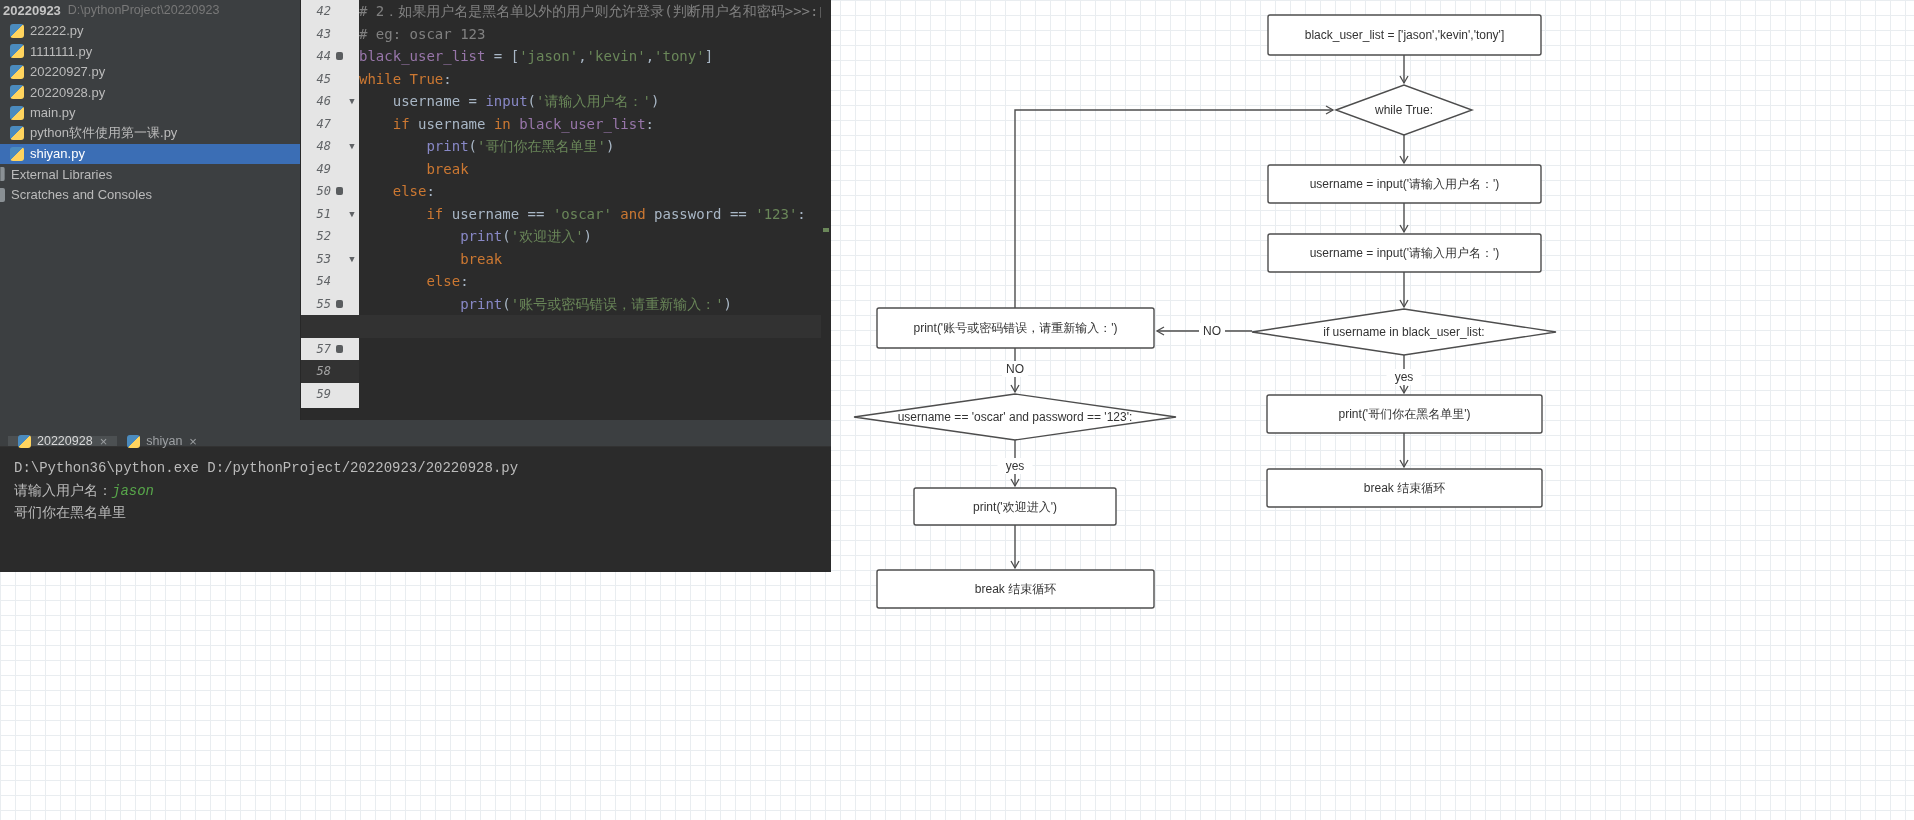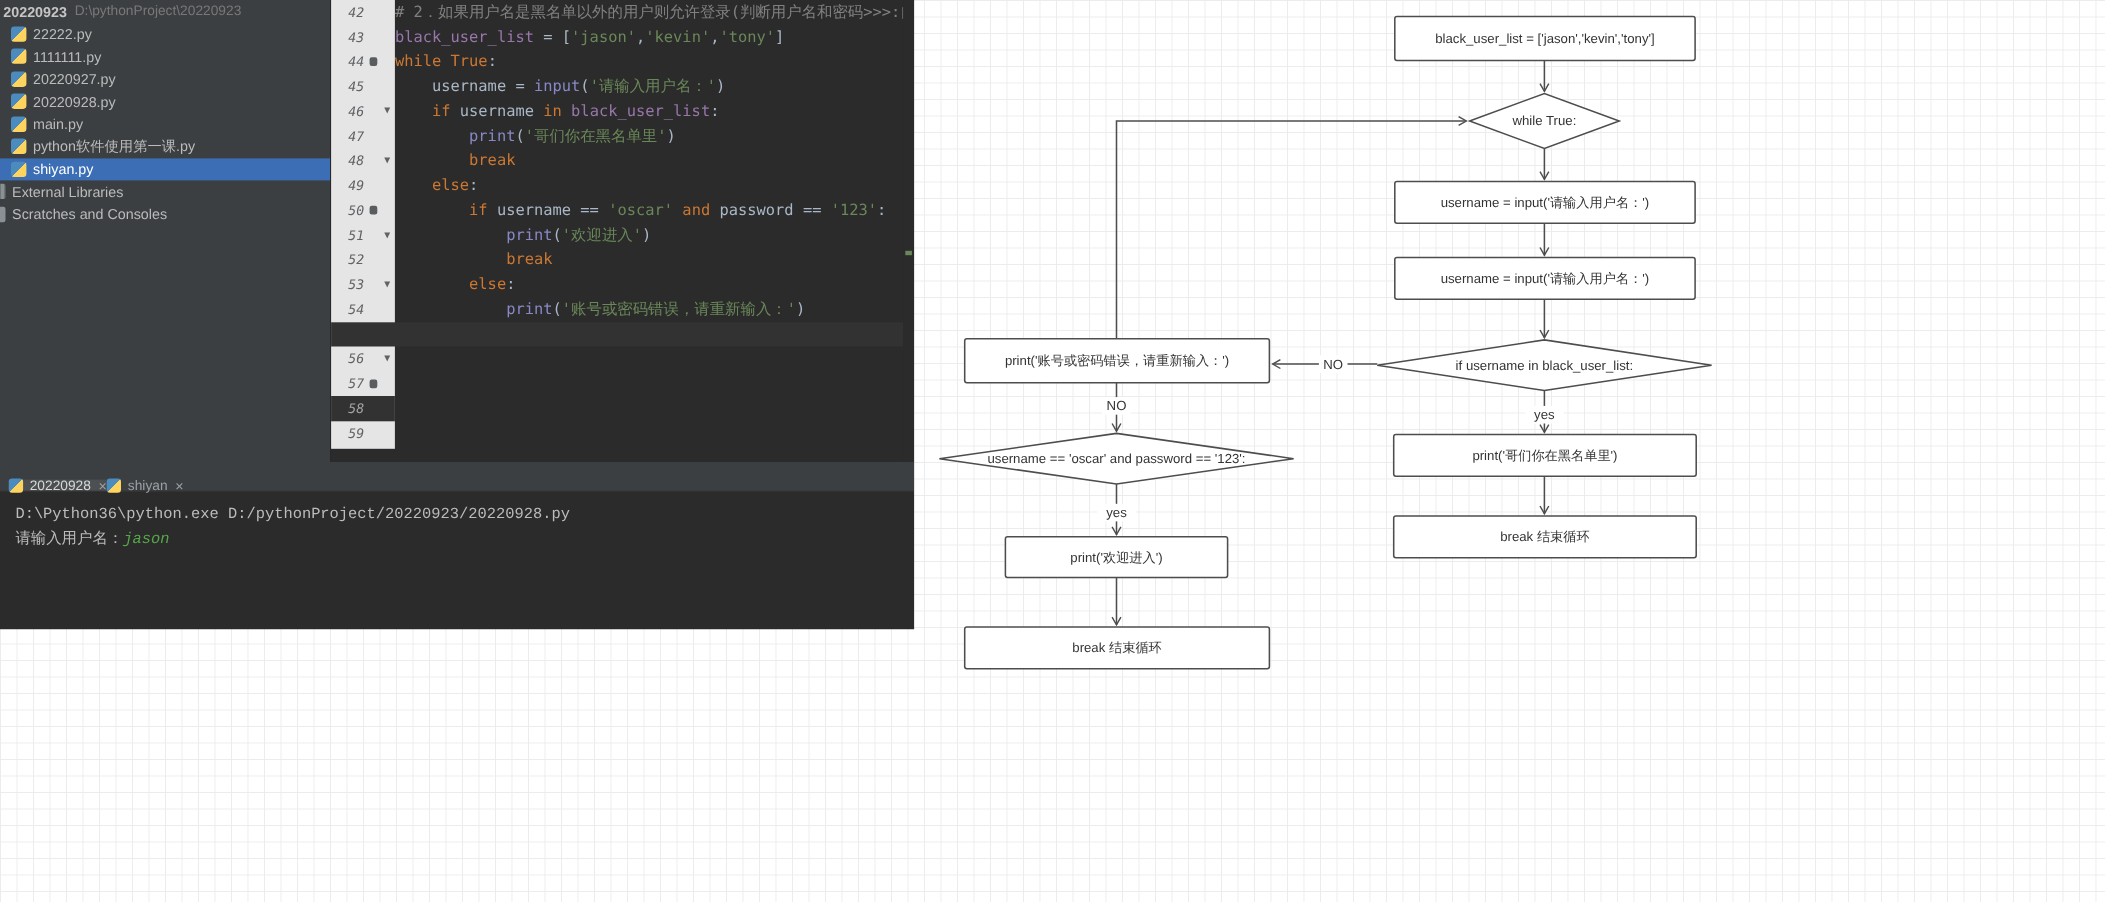--- a/index.html
+++ b/index.html
@@ -53,21 +53,21 @@
   .tok.fn{color:#8888c6;}
   .tok.glob{color:#9876aa;}
   .tok.pl{color:#a9b7c6;}
   .typo{text-decoration:underline wavy #4f8d52;text-underline-offset:3px;}
   .stripe{position:absolute;right:0;top:0;bottom:0;width:10px;background:#2b2b2b;}
   .stripe-mark{position:absolute;right:2px;top:228px;width:6px;height:4px;background:#6a8759;}
   
   .console{position:absolute;left:0;top:420px;width:831px;height:152px;background:#2b2b2b;}
   .console-tabs{height:26px;background:#3c3f41;display:flex;align-items:stretch;padding-left:8px;
     border-bottom:1px solid #323232;}
-  .ctab{display:flex;align-items:center;padding:0 0;font-size:12.5px;color:#9da0a3;cursor:default;margin-top:16px;}
+  .ctab{display:flex;align-items:center;padding:0 10px;font-size:12.5px;color:#9da0a3;cursor:default;margin-top:16px;}
   .ctab.active{background:#4c5052;color:#d8d8d8;}
   .ctab .ticon{width:13px;height:13px;margin-right:6px;}
   .ctab-close{margin-left:7px;color:#9da0a3;font-size:13px;}
   .console-out{padding:10px 0 0 14px;font-family:Liberation Mono, monospace;font-size:14px;}
   .console-line{height:22.5px;line-height:22.5px;white-space:pre;}
   .cs-out{color:#bbbbbb;}
   .cs-stdin{color:#57a64a;font-style:italic;}
 </style>
 </head>
 <body>
@@ -261,20 +261,21 @@
             <span class="gutter-fold"></span>
           </div>
           <div class="gutter-row">
             <span class="gutter-num">59</span>
             <span class="gutter-mark"></span>
             <span class="gutter-fold"></span>
           </div>
         </div>
       <div class="code-area" id="code-area">
           <div class="code-line"><span class="tok com"># 2．如果用户名是黑名单以外的用户则允许登录(判断用户名和密码&gt;&gt;&gt;:自定</span></div>
+          <div class="code-line"><span class="tok com"># eg: oscar 123</span></div>
           <div class="code-line"><span class="tok glob">black_user_list </span><span class="tok pl">= [</span><span class="tok str">'jason'</span><span class="tok pl">,</span><span class="tok str">'kevin'</span><span class="tok pl">,</span><span class="tok str">'tony'</span><span class="tok pl">]</span></div>
           <div class="code-line"><span class="tok kw">while </span><span class="tok kw">True</span><span class="tok pl">:</span></div>
           <div class="code-line"><span class="tok pl">    username = </span><span class="tok fn">input</span><span class="tok pl">(</span><span class="tok str">'请输入用户名：'</span><span class="tok pl">)</span></div>
           <div class="code-line"><span class="tok pl">    </span><span class="tok kw">if </span><span class="tok pl">username </span><span class="tok kw">in </span><span class="tok glob">black_user_list</span><span class="tok pl">:</span></div>
           <div class="code-line"><span class="tok pl">        </span><span class="tok fn">print</span><span class="tok pl">(</span><span class="tok str">'哥们你在黑名单里'</span><span class="tok pl">)</span></div>
           <div class="code-line"><span class="tok pl">        </span><span class="tok kw">break</span></div>
           <div class="code-line"><span class="tok pl">    </span><span class="tok kw">else</span><span class="tok pl">:</span></div>
           <div class="code-line"><span class="tok pl">        </span><span class="tok kw">if </span><span class="tok pl">username == </span><span class="tok str">'oscar' </span><span class="tok kw">and </span><span class="tok pl">password == </span><span class="tok str">'123'</span><span class="tok pl">:</span></div>
           <div class="code-line"><span class="tok pl">            </span><span class="tok fn">print</span><span class="tok pl">(</span><span class="tok str">'欢迎进入'</span><span class="tok pl">)</span></div>
           <div class="code-line"><span class="tok pl">            </span><span class="tok kw">break</span></div>
@@ -297,16 +298,17 @@
         </div>
         <div class="ctab">
           <span class="ticon python-file"></span>
           <span>shiyan</span>
           <span class="ctab-close">×</span>
         </div>
       </div>
     <div class="console-out" id="console-out">
         <div class="console-line"><span class="cs-out">D:\Python36\python.exe D:/pythonProject/20220923/20220928.py</span></div>
         <div class="console-line"><span class="cs-out">请输入用户名：</span><span class="cs-stdin">jason</span></div>
+        <div class="console-line"><span class="cs-out">哥们你在黑名单里</span></div>
         <div class="console-line"><span class="cs-out"></span></div>
       </div>
   </div>
 </div>
 
 </body></html>

